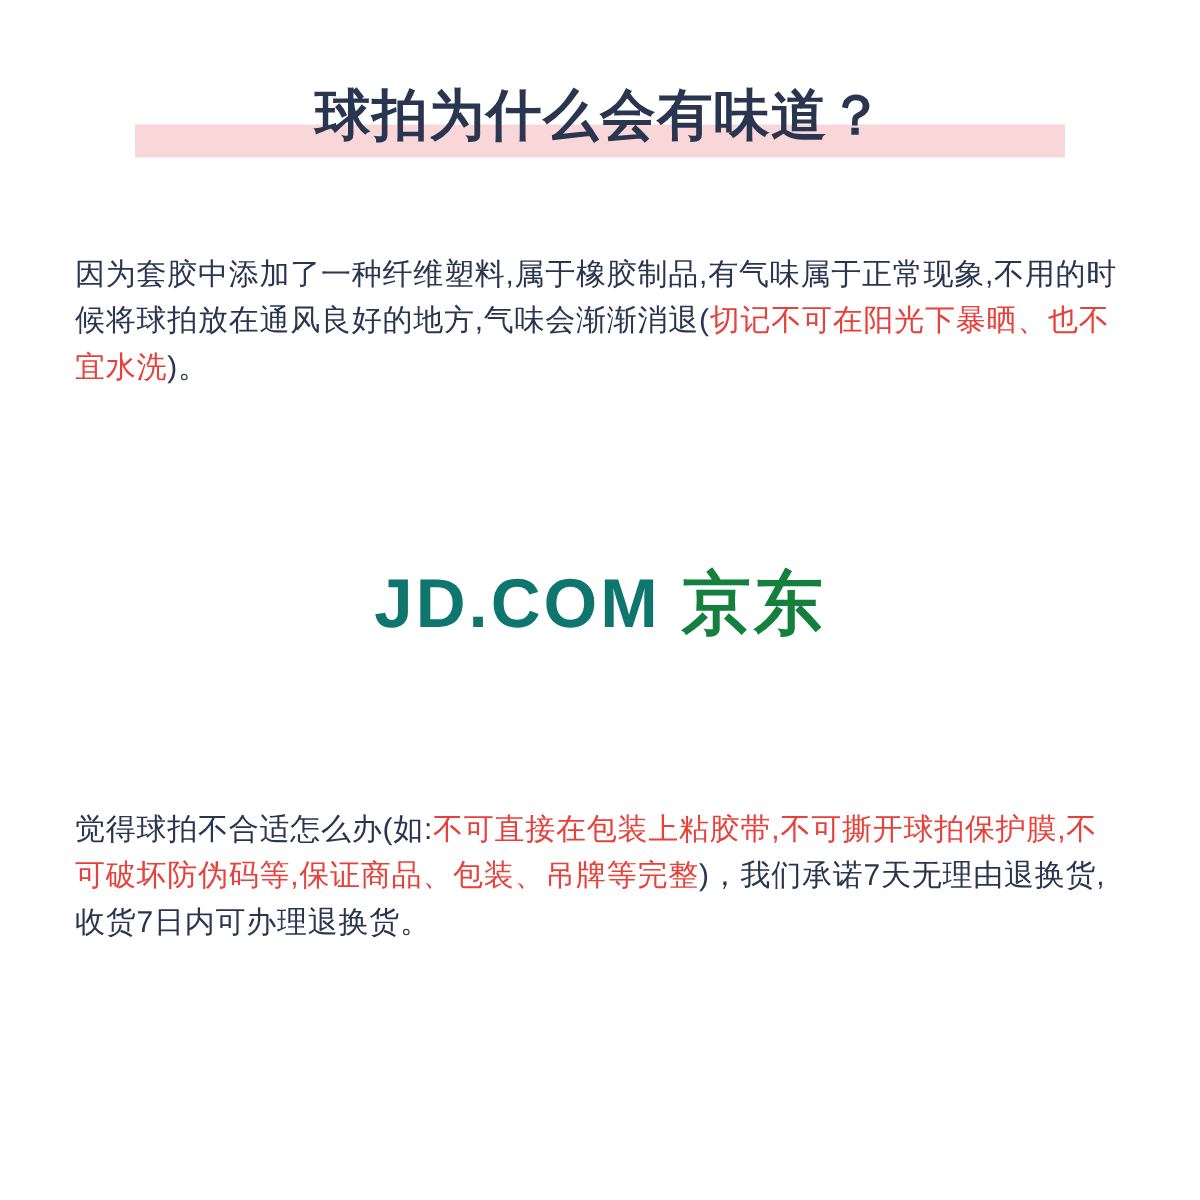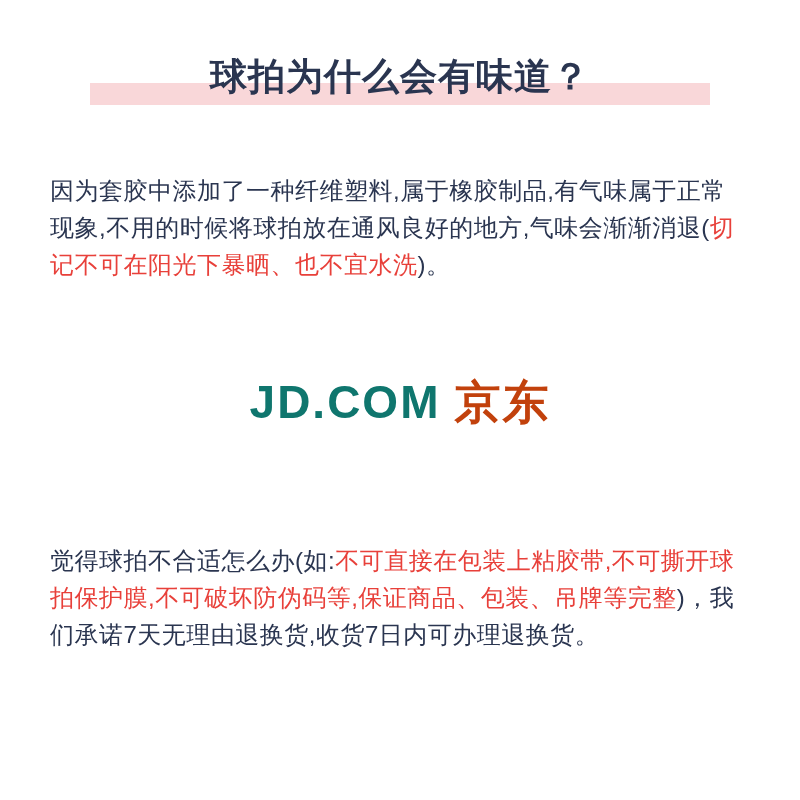--- a/index.html
+++ b/index.html
@@ -47,21 +47,21 @@
     font-size: 37px;
     font-weight: bold;
     color: #2a3550;
     letter-spacing: 1px;
     line-height: 1.2;
     white-space: nowrap;
   }
 
   
   .para {
-    font-size: 24px;
+    font-size: 20px;
     line-height: 1.55;
     color: #2a3550;
     letter-spacing: 0.5px;
     text-align: left;
   }
   .hl {
     color: #e8403a;
   }
 
   
@@ -74,21 +74,21 @@
     font-weight: bold;
     letter-spacing: 2px;
     pointer-events: none;
     user-select: none;
     z-index: 5;
   }
   .wm-jd {
     color: #0f766e;
   }
   .wm-cn {
-    color: #c2410c;
+    color: #15803d;
     margin-left: 14px;
   }
 
   
   #sec1-head { position: absolute; top: 55px; left: 0; width: 100%; }
   #sec1-head .heading-bar { top: 28px; }
   #sec1-para { position: absolute; top: 148px; left: 50px; width: 700px; }
 
   #watermark { top: 372px; }
 

